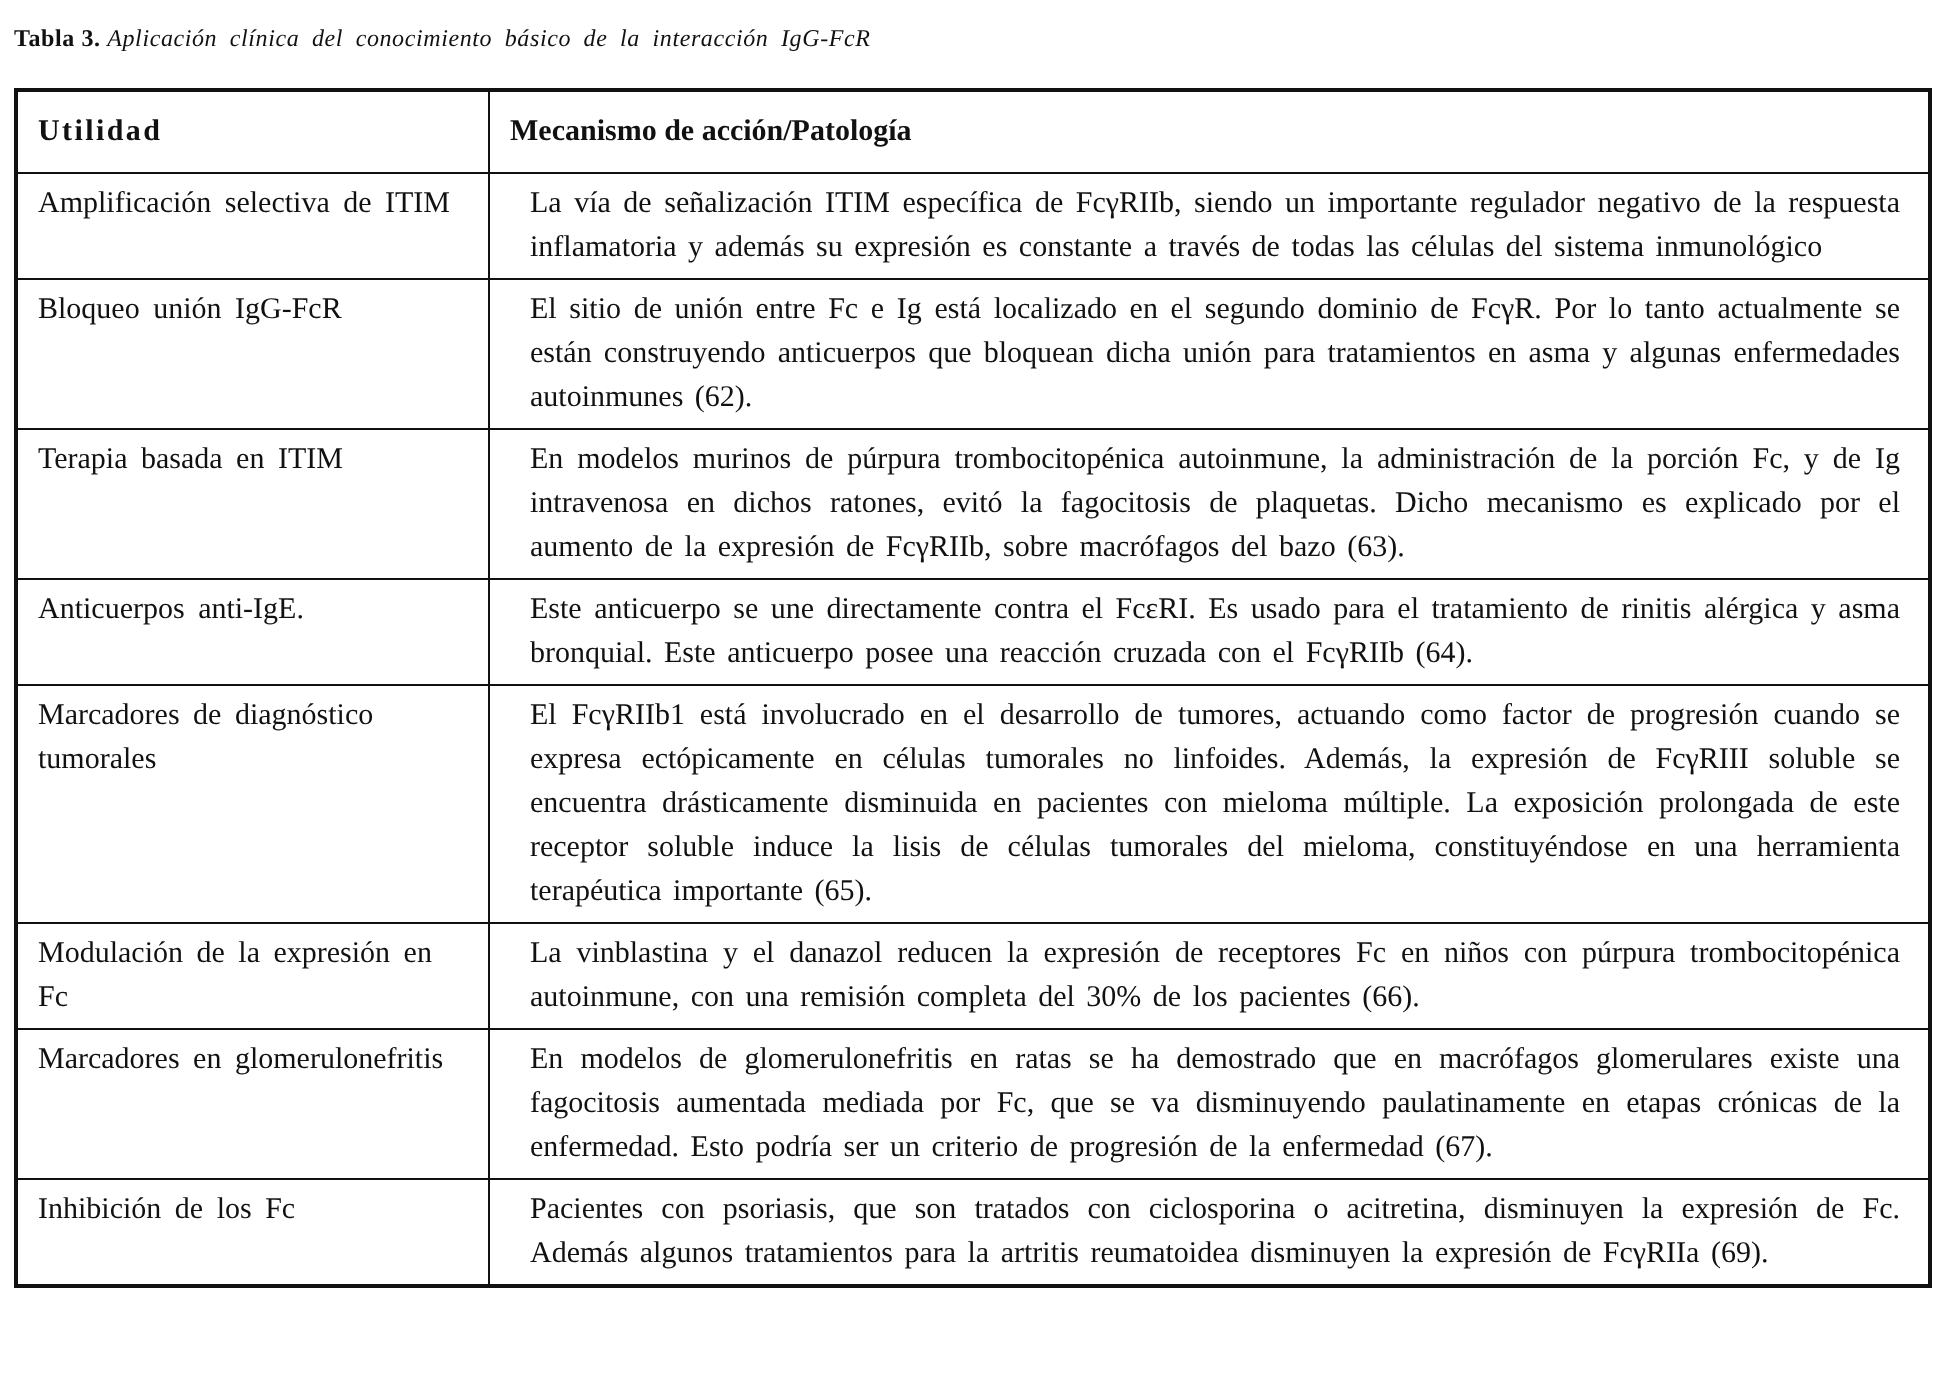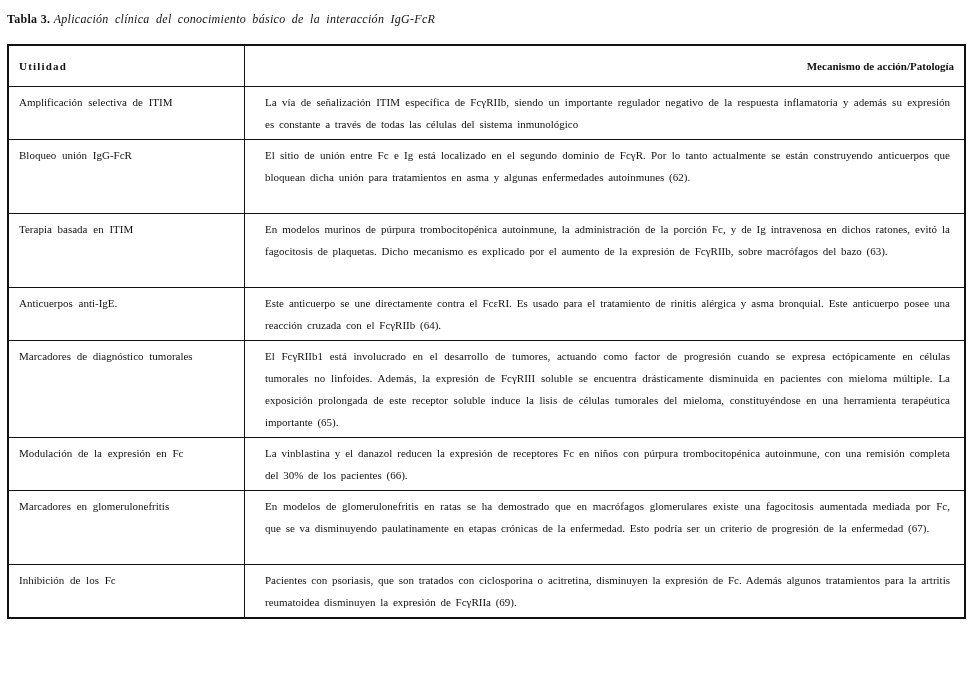--- a/index.html
+++ b/index.html
@@ -4,24 +4,24 @@
 <style>
   html, body { margin: 0; padding: 0; background: #ffffff; }
   body { width: 974px; height: 688px; position: relative; overflow: hidden;
          font-family: "Liberation Serif", "DejaVu Serif", serif; color: #111; }
   .caption { position: absolute; left: 7px; top: 12px; font-size: 12px; letter-spacing: 0.3px; }
   .caption .lbl { font-weight: bold; }
   .caption .ttl { font-style: italic; word-spacing: 3px; }
   table.t { position: absolute; left: 7px; top: 44px; width: 959px;
             border-collapse: collapse; border: 2.5px solid #111; table-layout: fixed; }
   table.t td, table.t th { border: 1.5px solid #111; vertical-align: top;
-            font-size: 11px; line-height: 22px; }
+            font-size: 15px; line-height: 22px; }
   table.t th { font-weight: bold; height: 40px; vertical-align: middle; padding: 0 10px; }
   th.c1 { text-align: left; letter-spacing: 1.2px; width: 215px; }
-  th.c2 { text-align: right; padding-left: 40px; }
+  th.c2 { text-align: left; padding-left: 40px; }
   td.c1 { padding: 4px 10px 4px 10px; word-spacing: 3px; }
   td.c2 { padding: 4px 14px 4px 20px; text-align: justify; word-spacing: 2px; margin-left: 23px; }
 </style>
 </head>
 <body>
 
 <div class="caption">
   <span class="lbl">Tabla 3.</span>
   <span class="ttl">Aplicación clínica del conocimiento básico de la interacción IgG-FcR</span>
 </div>

